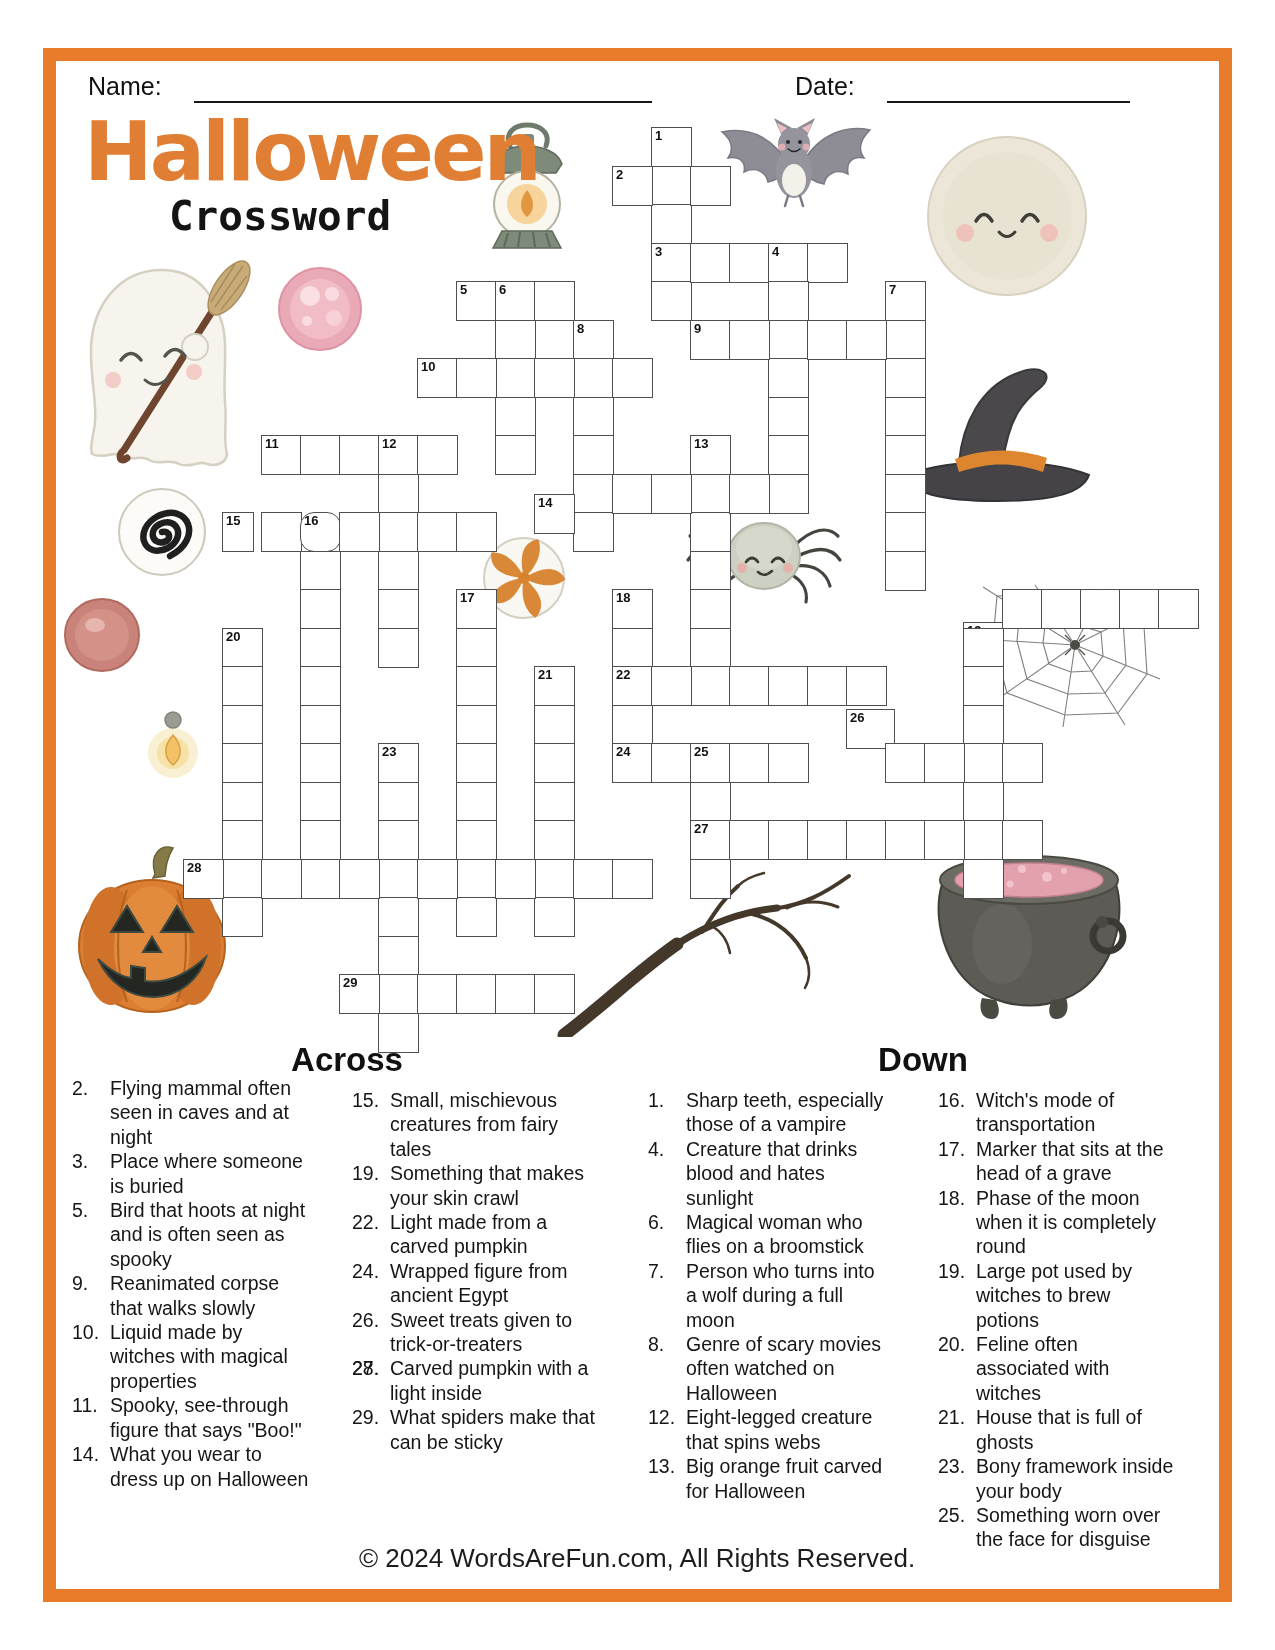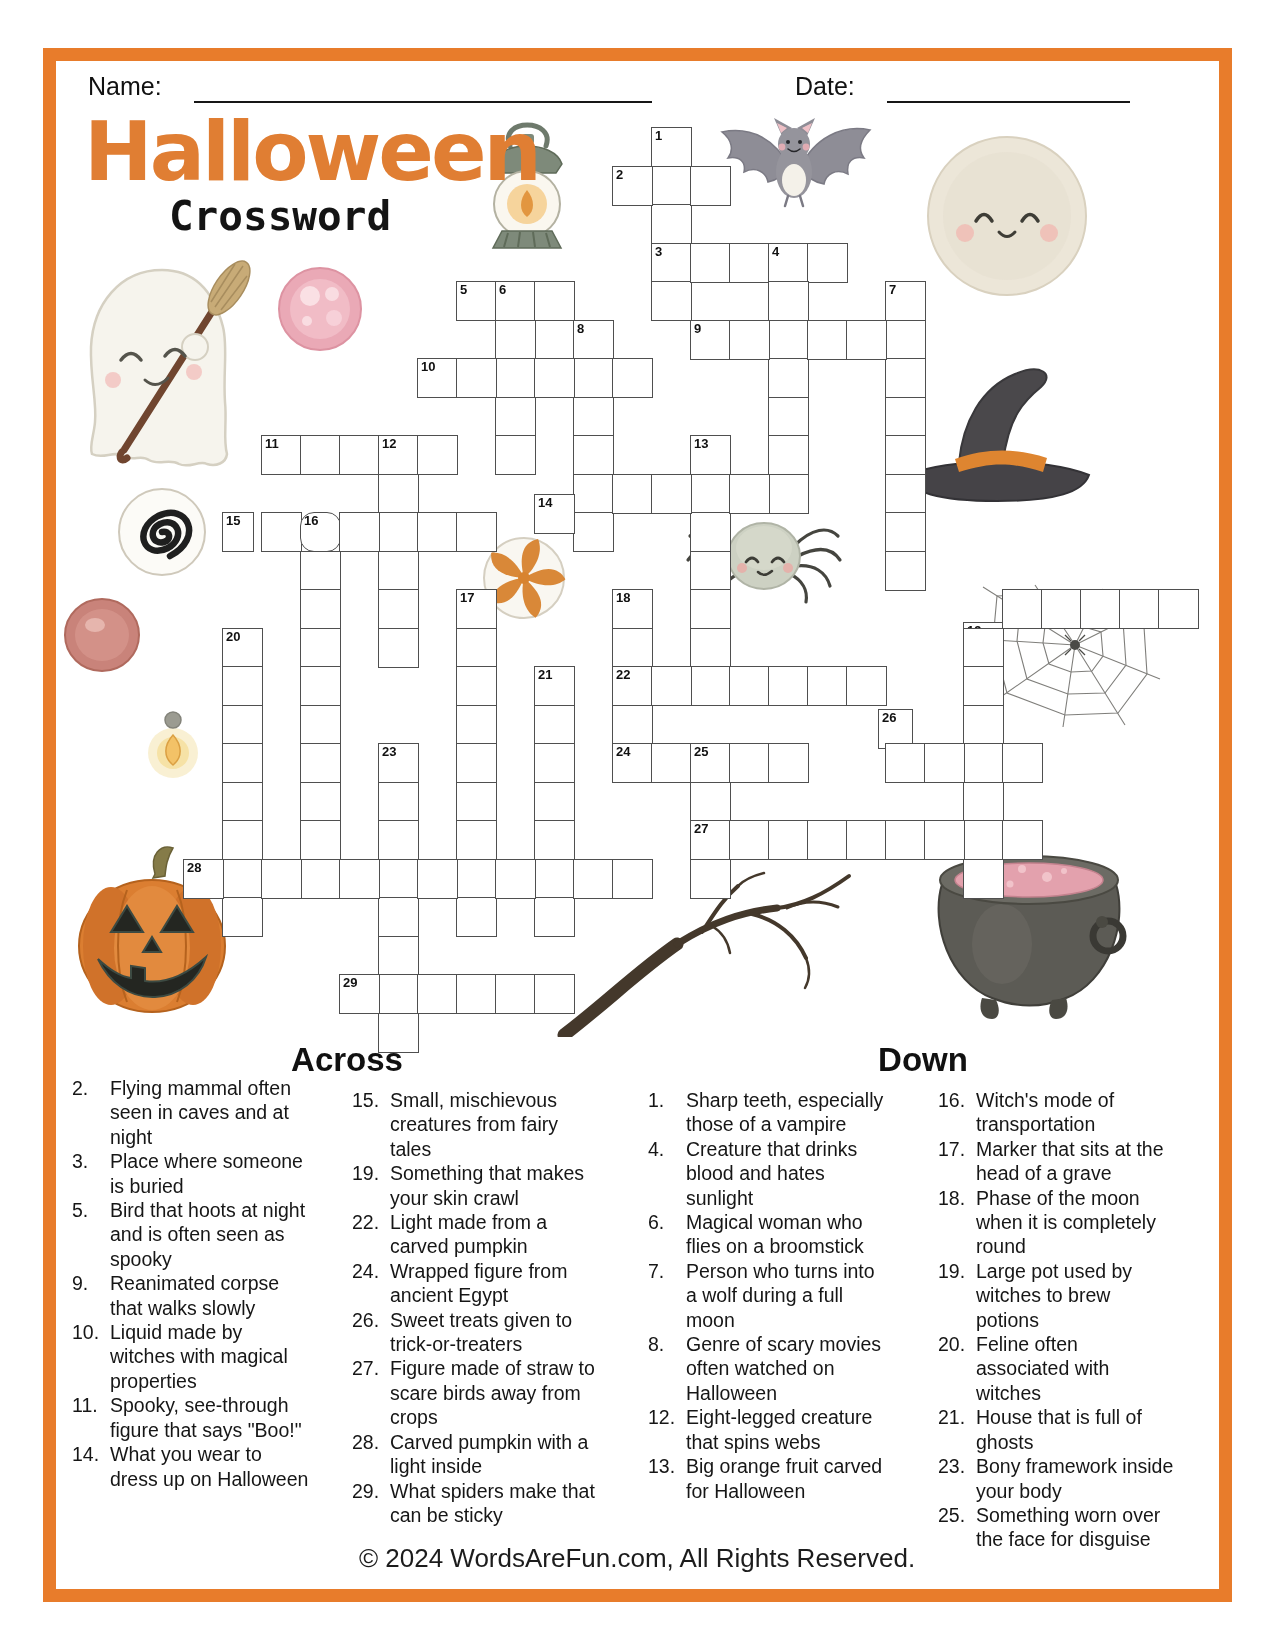--- a/index.html
+++ b/index.html
@@ -423,21 +423,21 @@
     <div class="cell" style="left: 546px; top: 616px; width: 40.5px; height: 40px;">
       <span class="cnum">25</span>
     </div>
     <div class="cell" style="left: 585px; top: 616px; width: 40.5px; height: 40px;"></div>
     <div class="cell" style="left: 624px; top: 616px; width: 40.5px; height: 40px;"></div>
     <div class="cell" style="left: 546px; top: 654.5px; width: 40.5px; height: 40px;"></div>
     <div class="cell" style="left: 546px; top: 693px; width: 40.5px; height: 40px;">
       <span class="cnum">27</span>
     </div>
     <div class="cell" style="left: 546px; top: 731.5px; width: 40.5px; height: 40px;"></div>
-    <div class="cell" style="left: 702px; top: 582px; width: 35px; height: 40px; margin-left: 32px;">
+    <div class="cell" style="left: 702px; top: 582px; width: 49px; height: 40px;">
       <span class="cnum">26</span>
     </div>
     <div class="cell" style="left: 741px; top: 616px; width: 40.5px; height: 40px;"></div>
     <div class="cell" style="left: 780px; top: 616px; width: 40.5px; height: 40px;"></div>
     <div class="cell" style="left: 858px; top: 616px; width: 40.5px; height: 40px;"></div>
     <div class="cell" style="left: 585px; top: 693px; width: 40.5px; height: 40px;"></div>
     <div class="cell" style="left: 624px; top: 693px; width: 40.5px; height: 40px;"></div>
     <div class="cell" style="left: 663px; top: 693px; width: 40.5px; height: 40px;"></div>
     <div class="cell" style="left: 702px; top: 693px; width: 40.5px; height: 40px;"></div>
     <div class="cell" style="left: 741px; top: 693px; width: 40.5px; height: 40px;"></div>
@@ -472,21 +472,21 @@
     <div class="clue"><span class="no">10.</span><span class="tx">Liquid made by witches with magical properties</span></div>
     <div class="clue"><span class="no">11.</span><span class="tx">Spooky, see-through figure that says "Boo!"</span></div>
     <div class="clue"><span class="no">14.</span><span class="tx">What you wear to dress up on Halloween</span></div>
   </div>
 <div class="abs clue-col" id="across-col-2">
     <div class="clue"><span class="no">15.</span><span class="tx">Small, mischievous creatures from fairy tales</span></div>
     <div class="clue"><span class="no">19.</span><span class="tx">Something that makes your skin crawl</span></div>
     <div class="clue"><span class="no">22.</span><span class="tx">Light made from a carved pumpkin</span></div>
     <div class="clue"><span class="no">24.</span><span class="tx">Wrapped figure from ancient Egypt</span></div>
     <div class="clue"><span class="no">26.</span><span class="tx">Sweet treats given to trick-or-treaters</span></div>
-    <div class="clue"><span class="no">27.</span><span class="tx">Figure made of straw to scare birds away from crops</span></div>
+    <div class="clue"><span class="no">27.</span></div>
     <div class="clue"><span class="no">28.</span><span class="tx">Carved pumpkin with a light inside</span></div>
     <div class="clue"><span class="no">29.</span><span class="tx">What spiders make that can be sticky</span></div>
   </div>
 <div class="abs clue-col" id="down-col-1">
     <div class="clue"><span class="no">1.</span><span class="tx">Sharp teeth, especially those of a vampire</span></div>
     <div class="clue"><span class="no">4.</span><span class="tx">Creature that drinks blood and hates sunlight</span></div>
     <div class="clue"><span class="no">6.</span><span class="tx">Magical woman who flies on a broomstick</span></div>
     <div class="clue"><span class="no">7.</span><span class="tx">Person who turns into a wolf during a full moon</span></div>
     <div class="clue"><span class="no">8.</span><span class="tx">Genre of scary movies often watched on Halloween</span></div>
     <div class="clue"><span class="no">12.</span><span class="tx">Eight-legged creature that spins webs</span></div>

